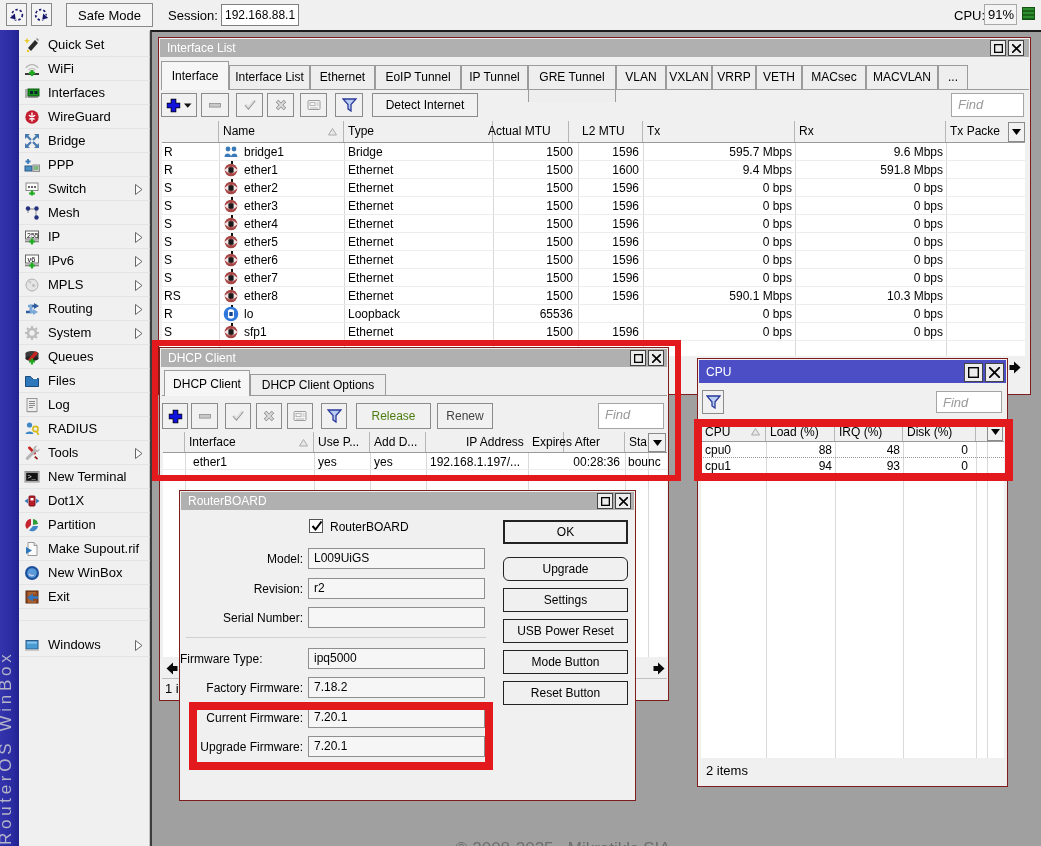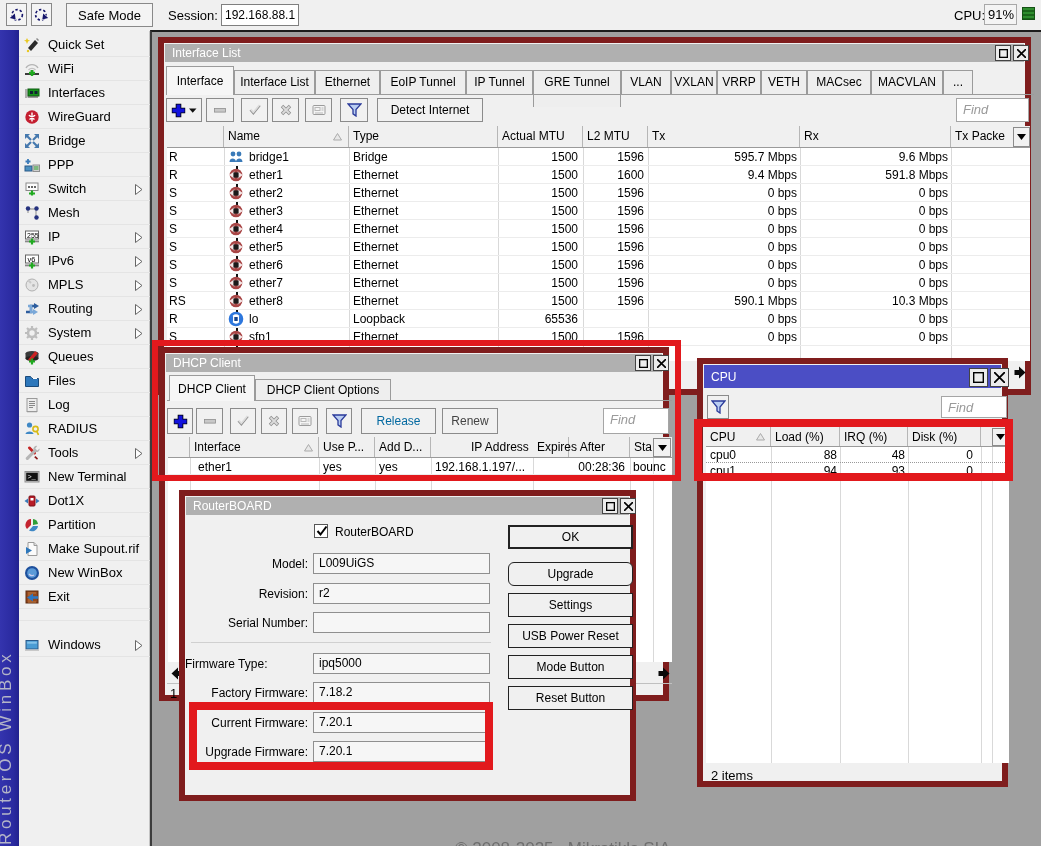--- a/index.html
+++ b/index.html
@@ -12,21 +12,21 @@
 #vtext { position:absolute; left:16px; bottom:1px; transform:rotate(-90deg); transform-origin:0 100%;
   white-space:nowrap; color:#b4b5c8; font-size:17px; letter-spacing:3.7px; }
 #menu { position:absolute; left:19px; top:31px; width:131px; height:815px; background:#f0f0f0; z-index:40; }
 .mi { position:absolute; left:0; width:131px; height:24px; border-bottom:1px solid #e4e4e4; }
 .mi .ic { position:absolute; left:5px; top:4px; width:16px; height:16px; }
 .mi .tx { position:absolute; left:29px; top:4px; font-size:13px; }
 .mi .ar { position:absolute; right:7px; top:7px; }
 #main { position:absolute; left:150px; top:30px; width:891px; height:816px; background:#a0a0a0;
   border-top:2px solid #1c1c1c; border-left:2px solid #3c3c3c; z-index:1; }
 #menu { border-right:1px solid #c4c4c4; }
-.win { position:absolute; background:#f0f0f0; border:6px solid #7f1d1d; }
+.win { position:absolute; background:#f0f0f0; border:1px solid #7f1d1d; }
 .tb { position:absolute; left:1px; top:1px; right:1px; height:18px; color:#fff; font-size:12px;
   background:#b0b0b0; display:flex; align-items:center; padding-left:7px; }
 .tb.act { background:#4b4ec5; }
 .wb { position:absolute; width:16px; height:16px; background:#ececec; border:1px solid #444;
   display:flex; align-items:center; justify-content:center; }
 .tab { position:absolute; border:1px solid #9b9b9b; border-bottom:none; background:#eeeeee;
   text-align:center; font-size:12px; }
 .tab.on { background:#f6f6f6; z-index:3; }
 .btn { position:absolute; border:1px solid #8b8b8b; background:#f1f1f1; display:flex;
   align-items:center; justify-content:center; font-size:12px; }
@@ -389,21 +389,21 @@
   <div class="btn" style="left:213px;top:55px;width:106px;height:24px;">Detect Internet</div>
   <div class="find" style="left:792px;top:55px;width:73px;height:24px;">Find</div>
 
   <div class="tbl" style="left:3px;top:83px;width:863px;height:235px;border:none;background:#fff;">
     <div class="th" style="height:22px;">
       <div class="hc" style="left:0;width:57px;"></div>
       <div class="hc" style="left:57px;width:125px;">Name<svg style="position:absolute;right:6px;top:7px;" width="9" height="8">
             <polygon points="4.5,0.5 8.5,7 0.5,7" fill="#e8e8e8" stroke="#aaa"></polygon>
           </svg></div>
       <div class="hc" style="left:182px;width:149px;">Type</div>
-      <div class="hc" style="left:331px;width:85px;">Actual MTU</div>
+      <div class="hc" style="left:322px;width:85px;">Actual MTU</div>
       <div class="hc" style="left:416px;width:65px;">L2 MTU</div>
       <div class="hc" style="left:481px;width:152px;">Tx</div>
       <div class="hc" style="left:633px;width:151px;">Rx</div>
       <div class="hc" style="left:784px;width:62px;border-right:none;">Tx Packe</div>
       <div class="btn" style="left:846px;top:1px;width:17px;height:20px;">
           <svg width="9" height="6">
             <polygon points="0,0 9,0 4.5,6" fill="#000"></polygon>
           </svg>
         </div>
     </div>
@@ -633,21 +633,21 @@
         <rect x="1" y="1.5" width="12" height="9" rx="1" fill="#f4f4f4" stroke="#9c9c9c"></rect>
         <rect x="3" y="3.5" width="5" height="3" fill="none" stroke="#b8b8b8"></rect>
         <path d="M9.5 4 h2 M9.5 6 h2 M3 9 h8" stroke="#b8b8b8"></path>
       </svg>
     </div>
   <div class="btn" style="left:161px;top:55px;width:26px;height:26px;">
       <svg width="15" height="14" viewBox="0 0 15 14">
         <path d="M1 1 h13 l-5 5.5 v6.5 l-3-2.2 v-4.3 z" fill="#b9cdf2" stroke="#2a3a9a" stroke-width="1.3"></path>
       </svg>
     </div>
-  <div class="btn" style="left:196px;top:55px;width:75px;height:26px;color:#0369a1;">Release</div>
+  <div class="btn" style="left:196px;top:55px;width:75px;height:26px;color:#4d7c0f;">Release</div>
   <div class="btn" style="left:277px;top:55px;width:56px;height:26px;color:#444;">Renew</div>
   <div class="find" style="left:438px;top:55px;width:66px;height:26px;">Find</div>
 
   <div class="tbl" style="left:3px;top:84px;width:504px;height:225px;border:none;background:#fff;">
     <div class="th" style="height:21px;">
       <div class="hc" style="left:0;width:22px;"></div>
       <div class="hc" style="left:22px;width:129px;">Interface<svg style="position:absolute;right:5px;top:7px;" width="9" height="8">
             <polygon points="4.5,0.5 8.5,7 0.5,7" fill="#e8e8e8" stroke="#aaa"></polygon>
           </svg></div>
       <div class="hc" style="left:151px;width:56px;">Use P...</div>

